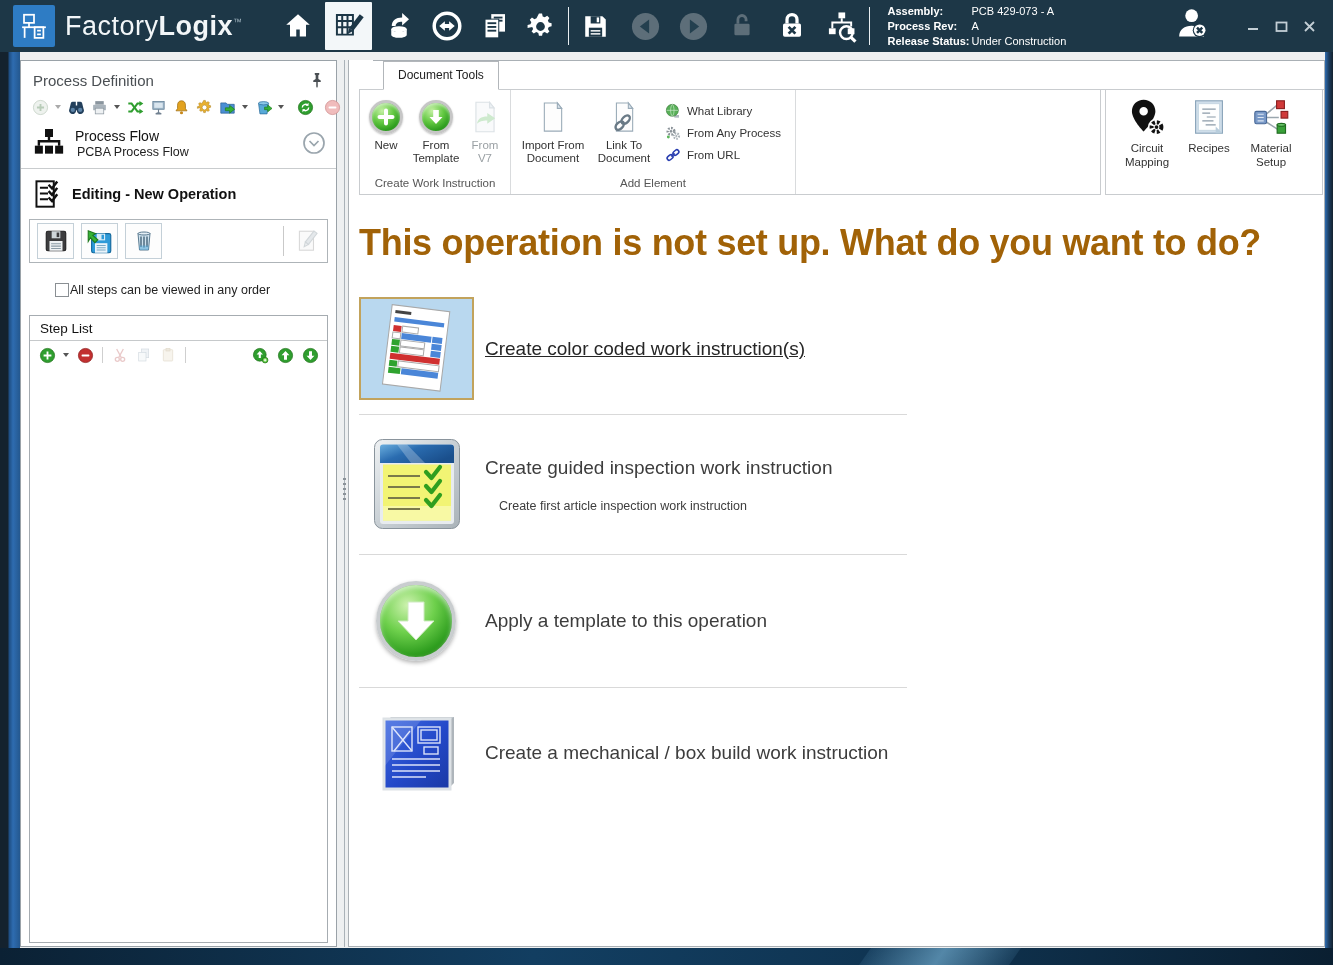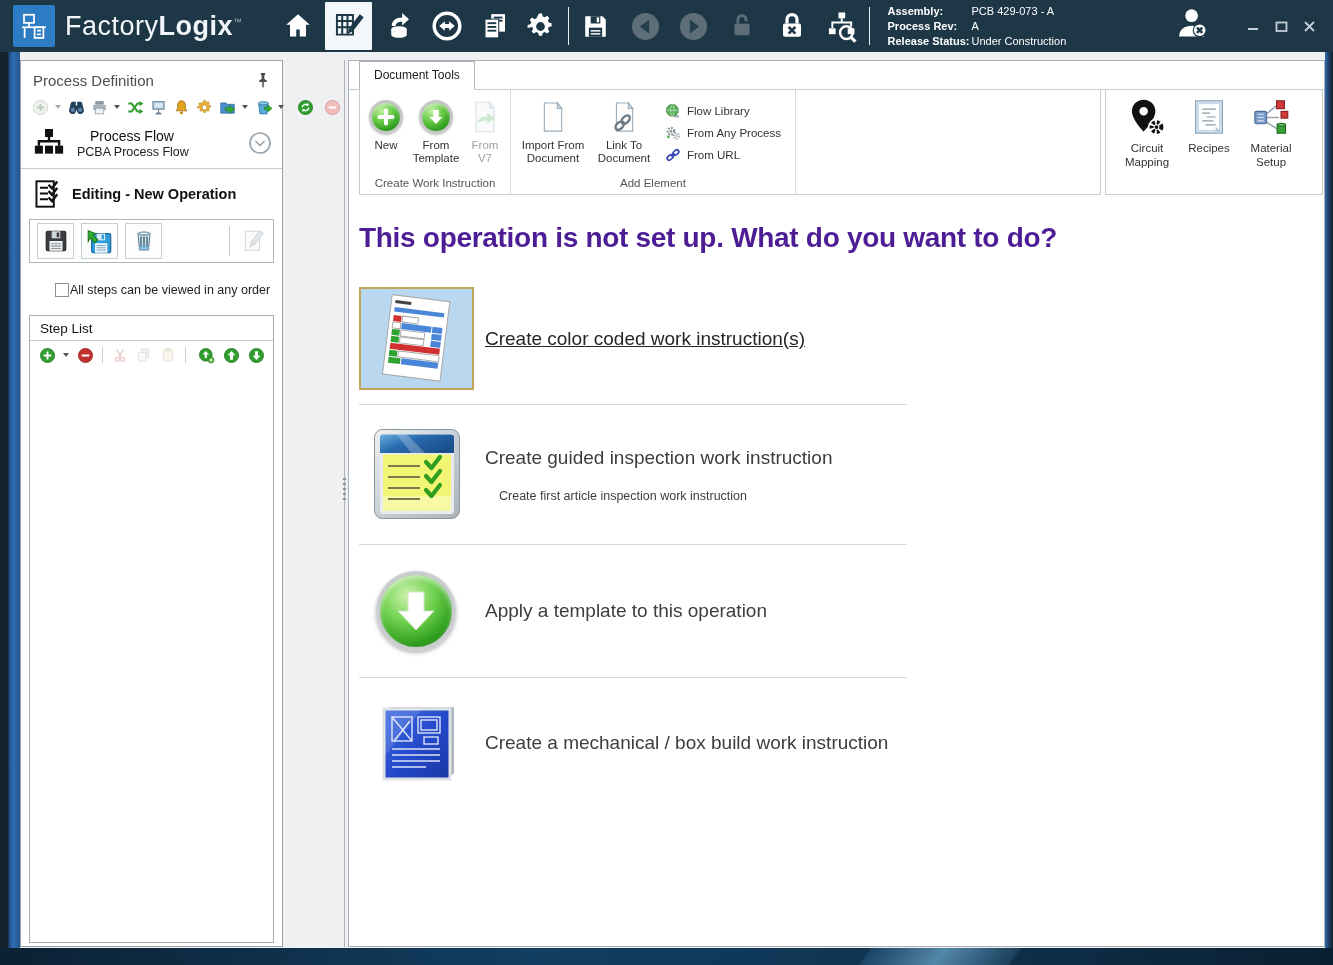--- a/index.html
+++ b/index.html
@@ -36,22 +36,22 @@
     background:linear-gradient(90deg,#0b2134,#123e61 40%,#0f3350 70%,#0a1f31); overflow:hidden; }
   .bottom-glint { position:absolute; left:865px; top:0; width:150px; height:17px;
     background:linear-gradient(90deg,rgba(90,150,190,.15),rgba(120,180,215,.65),rgba(90,150,190,.15));
     transform:skewX(-35deg); }
 
   .splitter { position:absolute; left:344px; top:8px; bottom:1px; width:1px; background:#aab2b8; }
   .splitter:after { content:""; position:absolute; left:-1px; top:418px; width:3px; height:22px;
     background:repeating-linear-gradient(#8a9298 0 2px, transparent 2px 5px); }
 
   
-  .left-panel { position:absolute; left:20px; top:8px; width:263px; bottom:1px;
-    background:#fff; border:1px solid #9aa2a8; display:flex; flex-direction:column;text-align:center; }
+  .left-panel { position:absolute; left:20px; top:8px; width:317px; bottom:1px;
+    background:#fff; border:1px solid #9aa2a8; display:flex; flex-direction:column; }
   .pd-header { height:32px; display:flex; align-items:center; padding:6px 10px 0 12px;
     color:#4a4f53; font-size:15px; }
   .pd-header .sp { flex:1; }
   .pd-toolbar { height:26px; display:flex; align-items:center; padding:2px 6px 0 10px; gap:5px; }
   .mini { width:18px; height:18px; display:flex; align-items:center; justify-content:center; flex:none; cursor:pointer; }
   .caret { width:0; height:0; border-left:3px solid transparent; border-right:3px solid transparent;
     border-top:4px solid #555; margin:0 1px; cursor:pointer; }
   .pf-row { display:flex; align-items:center; gap:10px; padding:8px 10px 9px 12px;
     border-bottom:1px solid #c9ccce; }
   .pf-txt .t1 { font-size:14px; font-weight:400; color:#111; }
@@ -72,21 +72,21 @@
   .steplist-header { height:25px; border-bottom:1px solid #c6c9cb; display:flex; align-items:center;
     padding-left:10px; font-size:13.5px; color:#111; }
   .steplist-toolbar { height:28px; display:flex; align-items:center; padding:0 8px; gap:6px; }
   .sl-sep { width:1px; height:16px; background:#cfcfcf; margin:0 2px; }
   .sl-right { margin-left:auto; display:flex; gap:7px; }
   .steplist-body { flex:1; }
 
   
   .main-panel { position:absolute; left:348px; right:8px; top:8px; bottom:1px;
     background:#fff; border:1px solid #aab0b5; border-top:none; display:flex; flex-direction:column; }
-  .tabrow { height:28px; position:relative; border-top:1px solid #aab0b5; }
+  .tabrow { height:28px; position:relative; border-top:1px solid #aab0b5;margin-left:24px; }
   .tab { position:absolute; top:0px; left:10px; height:29px; background:#fff;
     border:1px solid #b2b6ba; border-bottom:1px solid #fff; padding:6px 14px 0; font-size:12px; color:#222;
     cursor:pointer; z-index:2; }
   .tabline { position:absolute; left:0; right:0; top:28px; height:1px; background:#c9cccf; }
   .ribbonrow { height:110px; position:relative; }
   .ribbon-box { position:absolute; left:10px; top:1px; width:742px; bottom:3px;
     border:1px solid #c9cccf; background:#fff; display:flex; }
   .ribbon-right-box { position:absolute; left:756px; top:1px; width:218px; bottom:3px;
     border:1px solid #c9cccf; background:#fff; display:flex; padding:8px 4px 0 8px; }
   .rgroup { display:flex; flex-direction:column; border-right:1px solid #d9dbdd; }
@@ -104,21 +104,21 @@
 
   .gloss { border-radius:50%; border:3px solid #c6c6c6; position:relative; flex:none;
     display:flex; align-items:center; justify-content:center;
     box-shadow:inset 0 2px 3px rgba(255,255,255,.55), 0 1px 2px rgba(0,0,0,.25); }
   .gloss.green { background:radial-gradient(circle at 36% 28%, #c4f0a4, #64c943 42%, #2f9e1f 72%, #1f7a12); }
   .gloss.red { background:radial-gradient(circle at 36% 28%, #f4b9b9, #dd4444 45%, #a80808 78%, #8a0505); }
   .gloss.s32 { width:34px; height:34px; }
 
   
   .content { flex:1; padding:24px 0 0 10px; overflow:hidden; }
-  .heading { font-size:28px; font-weight:700; color:#4c1d95; letter-spacing:-.3px; }
+  .heading { font-size:36px; font-weight:700; color:#a16207; letter-spacing:-.3px; }
   .options { margin-top:33px; width:548px; }
   .opt { display:flex; align-items:center; border-bottom:1px solid #d9d9d9; }
   .opt:last-child { border-bottom:none; }
   .opt .icon-col { width:126px; flex:none; display:flex; align-items:center; }
   .opt-link { font-size:19px; color:#262626; text-decoration:underline; cursor:pointer; }
   .opt-label { font-size:19px; color:#3d3d3d; cursor:pointer; }
   .opt-sub { font-size:12.5px; color:#3d3d3d; margin:20px 0 0 14px; cursor:pointer; }
   .opt1 { height:118px; padding-bottom:14px; }
   .opt2 { height:140px; }
   .opt3 { height:133px; }
@@ -579,21 +579,21 @@
               </svg>
               <span>Link To Document</span>
             </div>
             <div class="rstack">
               <div class="rstack-item">
                 <svg width="16" height="16" viewBox="0 0 24 24">
                   <path d="M14 18h7v4h-7z" fill="#b0b8be"></path>
                   <circle cx="11" cy="11" r="9" fill="#58b058" stroke="#3a7a3a"></circle>
                   <path d="M2.5 11h17M11 2.2c3.4 3 3.4 14.6 0 17.6M11 2.2c-3.4 3-3.4 14.6 0 17.6" stroke="#cfe8cf" fill="none"></path>
                 </svg>
-                <span>Flow Library</span>
+                <span>What Library</span>
               </div>
               <div class="rstack-item">
                 <svg width="16" height="16" viewBox="0 0 24 24">
                   <circle cx="9" cy="9.5" r="5" fill="none" stroke="#8a9298" stroke-width="3.6" stroke-dasharray="2.6 2"></circle>
                   <circle cx="9" cy="9.5" r="2" fill="#8a9298"></circle>
                   <circle cx="17" cy="16.5" r="4" fill="none" stroke="#a8b0b6" stroke-width="3.2" stroke-dasharray="2.2 1.8"></circle>
                   <circle cx="17" cy="16.5" r="1.6" fill="#a8b0b6"></circle>
                   <circle cx="5" cy="18" r="2.2" fill="#5cb85c"></circle>
                 </svg>
                 <span>From Any Process</span>

